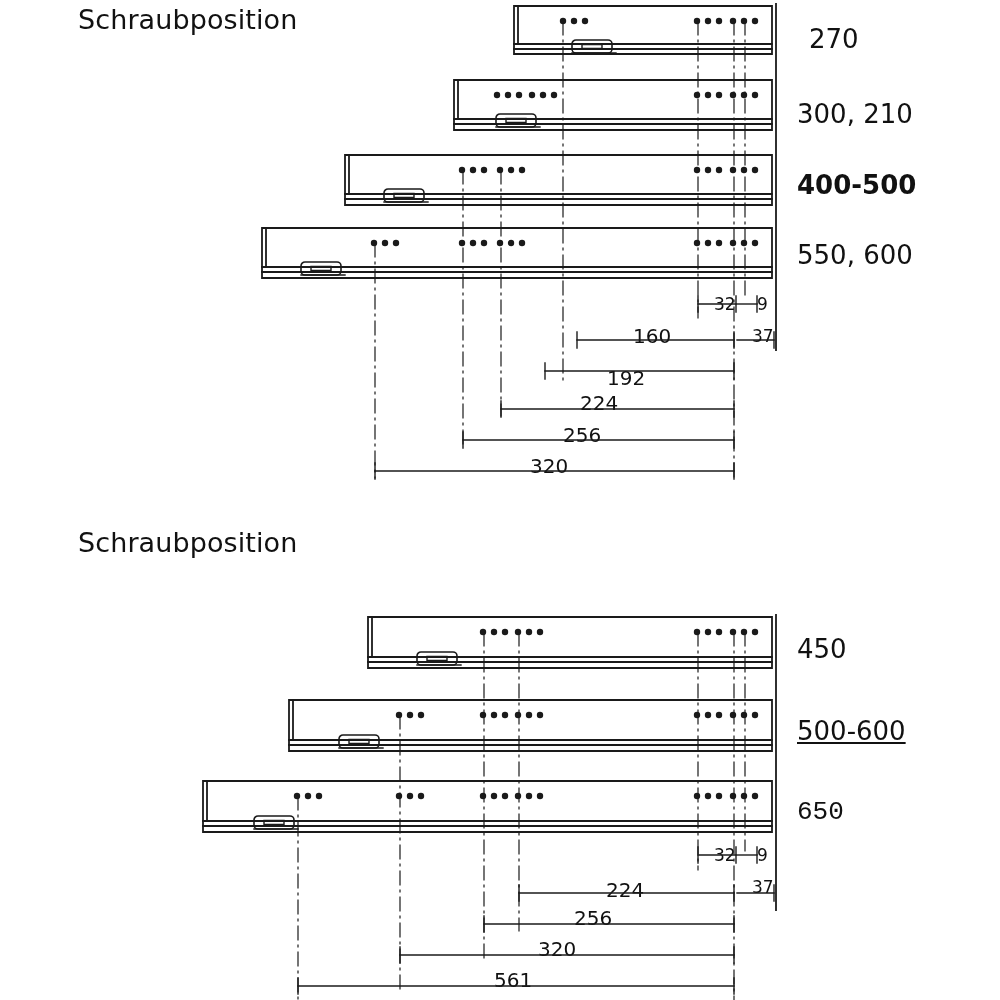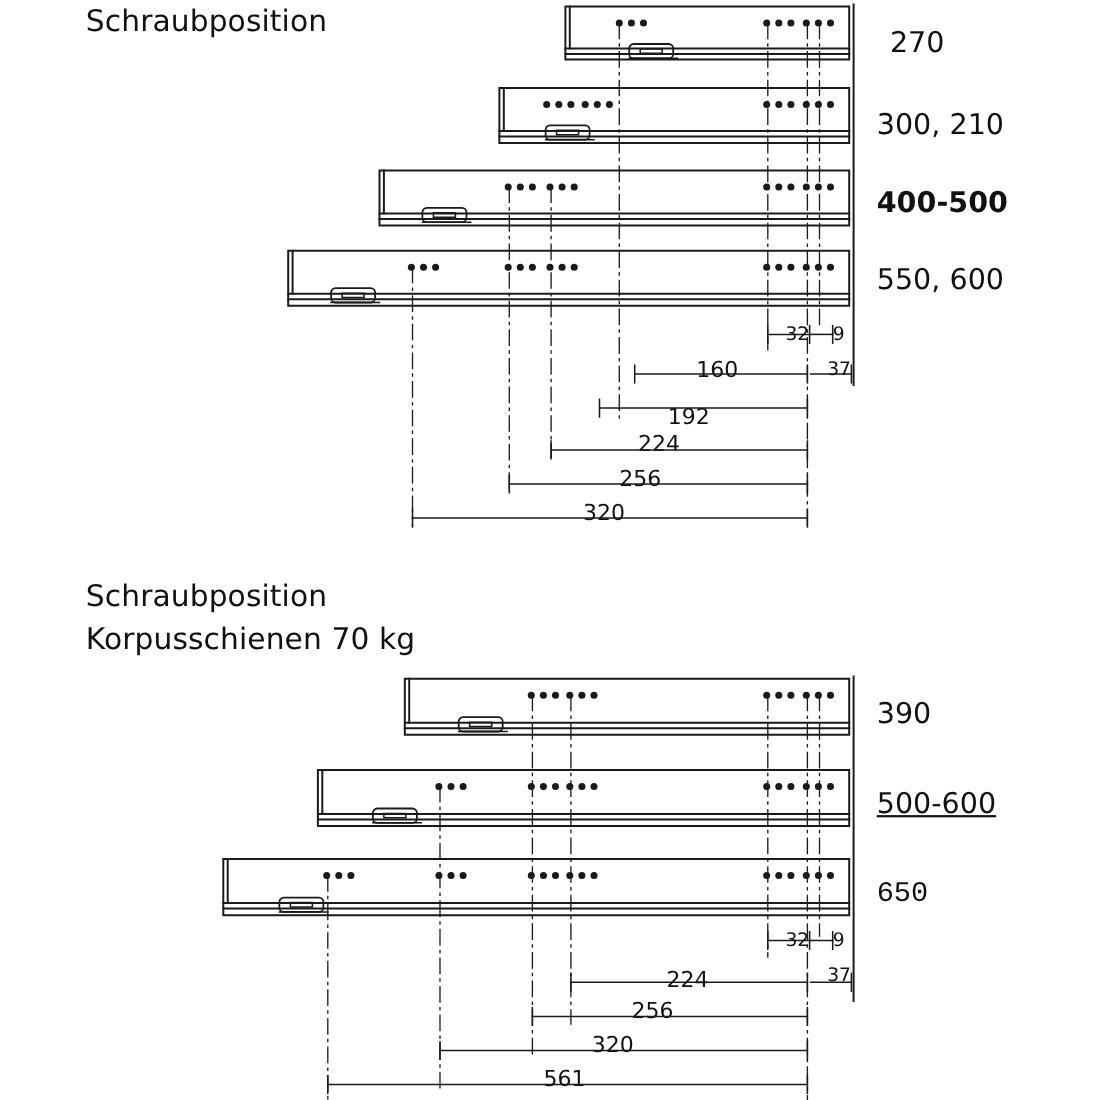--- a/index.html
+++ b/index.html
@@ -62,23 +62,22 @@
   <div class="label dim-sm" style="left:701px; top:294px;">32</div>
   <div class="label dim-sm" style="left:744px; top:294px;">9</div>
   <div class="label dim" style="left:633px; top:325px;text-align:right;">160</div>
   <div class="label dim-sm" style="left:739px; top:326px;">37</div>
   <div class="label dim" style="left:607px; top:354px;margin-top:13px;">192</div>
   <div class="label dim" style="left:580px; top:392px;">224</div>
   <div class="label dim" style="left:563px; top:424px;">256</div>
   <div class="label dim" style="left:530px; top:455px;">320</div>
 
   <div class="label heading" style="left:78px; top:527px;">Schraubposition</div>
-  <div class="label heading" style="left:78px; top:566px;">Korpusschienen 70 kg</div>
-
-  <div class="label sizelabel" style="left:797px; top:634px;">390</div>
+
+  <div class="label sizelabel" style="left:797px; top:634px;">450</div>
   <div class="label sizelabel" style="left:797px; top:716px;text-decoration:underline;">500-600</div>
   <div class="label sizelabel" style="left:797px; top:797px;font-family:Liberation Mono, monospace;">650</div>
 
   <div class="label dim-sm" style="left:701px; top:845px;">32</div>
   <div class="label dim-sm" style="left:744px; top:845px;">9</div>
   <div class="label dim" style="left:606px; top:879px;">224</div>
   <div class="label dim-sm" style="left:739px; top:877px;">37</div>
   <div class="label dim" style="left:574px; top:907px;">256</div>
   <div class="label dim" style="left:538px; top:938px;">320</div>
   <div class="label dim" style="left:494px; top:969px;">561</div>

